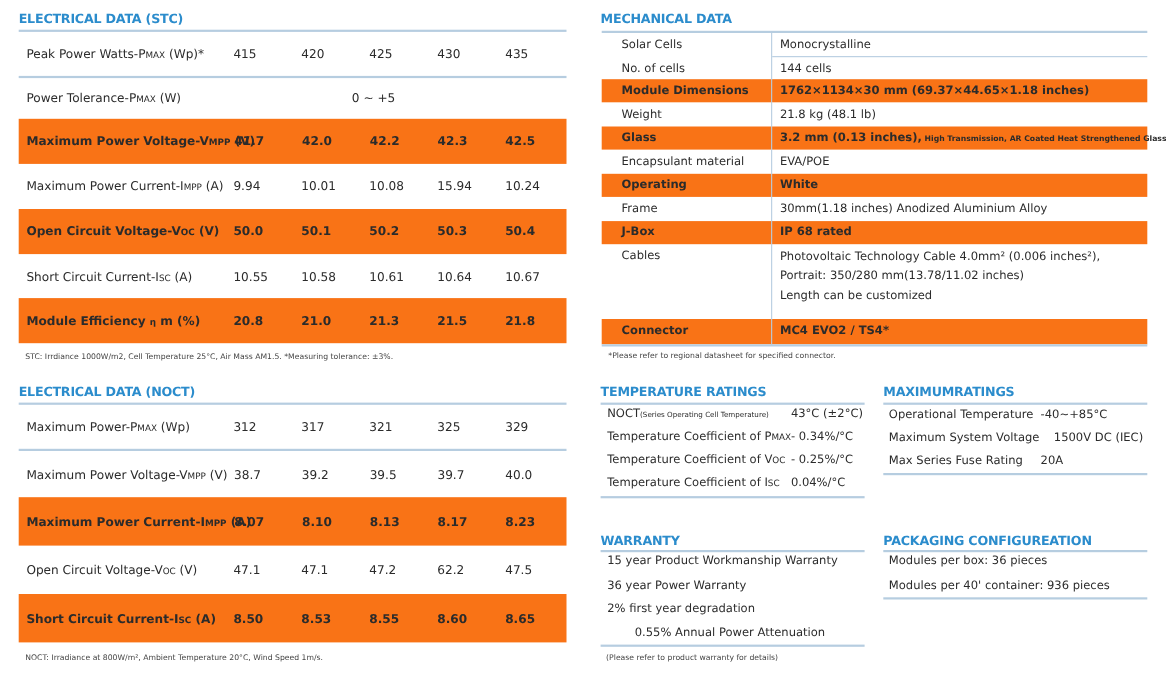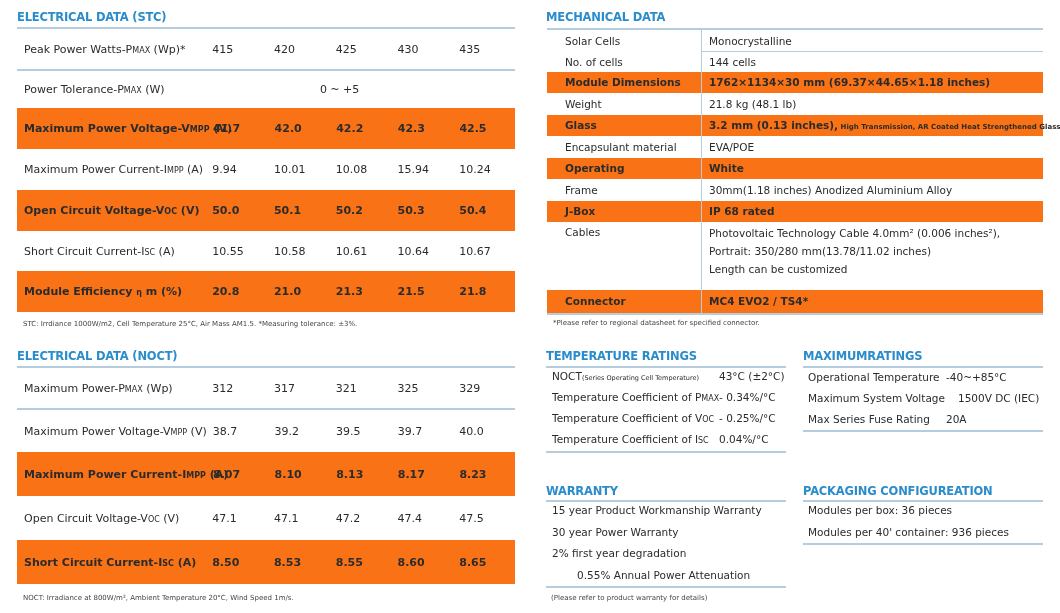--- a/index.html
+++ b/index.html
@@ -135,21 +135,21 @@
     <span class="val">8.10</span>
     <span class="val">8.13</span>
     <span class="val">8.17</span>
     <span class="val">8.23</span>
   </div>
   <div class="erow" style="top:496px; height:44px;">
     <span class="lbl"><span>Open Circuit Voltage-V</span><span class="sub">OC</span><span> (V)</span></span>
     <span class="val">47.1</span>
     <span class="val">47.1</span>
     <span class="val">47.2</span>
-    <span class="val">47.4</span>
+    <span class="val">62.2</span>
     <span class="val">47.5</span>
   </div>
   <div class="erow shade" style="top:540px; height:44px;">
     <span class="lbl"><span>Short Circuit Current-I</span><span class="sub">SC</span><span> (A)</span></span>
     <span class="val">8.50</span>
     <span class="val">8.53</span>
     <span class="val">8.55</span>
     <span class="val">8.60</span>
     <span class="val">8.65</span>
   </div>
@@ -251,21 +251,21 @@
     <span class="kk">Max Series Fuse Rating</span>
     <span class="kv" style="left:138px;">20A</span>
   </div>
 </div>
 <div class="rule" style="left:803px; top:430px; width:240px;"></div>
 
 <div class="sec-title" style="left:546px; top:484px;">WARRANTY</div>
 <div class="rule" style="left:546px; top:500px; width:240px;"></div>
 <div class="klist" style="left:552px; top:504px; width:234px;">
   <div class="krow" style="top:0;">15 year Product Workmanship Warranty</div>
-  <div class="krow" style="top:22px;">30 year Power Warranty</div>
+  <div class="krow" style="top:22px;">36 year Power Warranty</div>
   <div class="krow" style="top:43px;">2% first year degradation</div>
   <div class="krow" style="top:65px;margin-left:25px;">0.55% Annual Power Attenuation</div>
 </div>
 <div class="rule" style="left:546px; top:586px; width:240px;"></div>
 <div class="footnote" style="left:551px; top:594px;">(Please refer to product warranty for details)</div>
 
 <div class="sec-title" style="left:803px; top:484px;">PACKAGING CONFIGUREATION</div>
 <div class="rule" style="left:803px; top:500px; width:240px;"></div>
 <div class="klist" style="left:808px; top:504px; width:235px;">
   <div class="krow" style="top:0;">Modules per box: 36 pieces</div>

